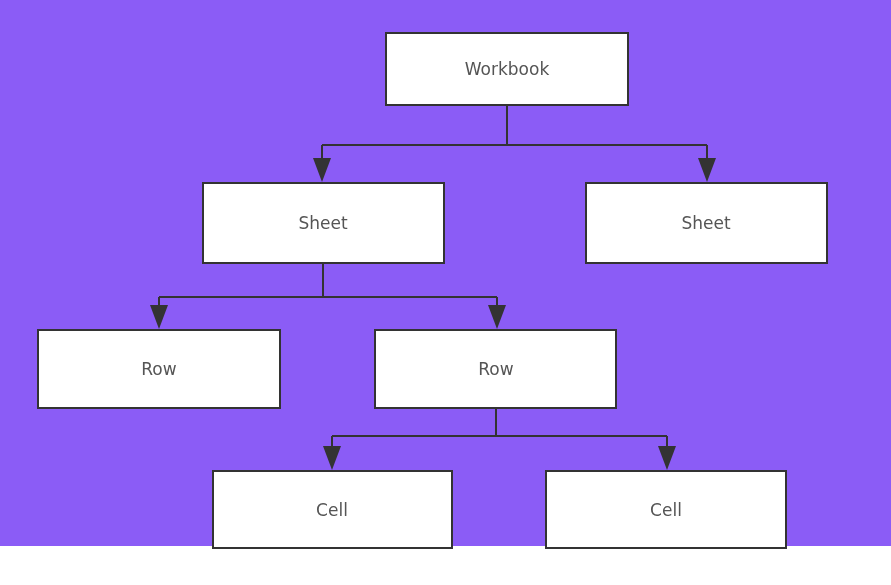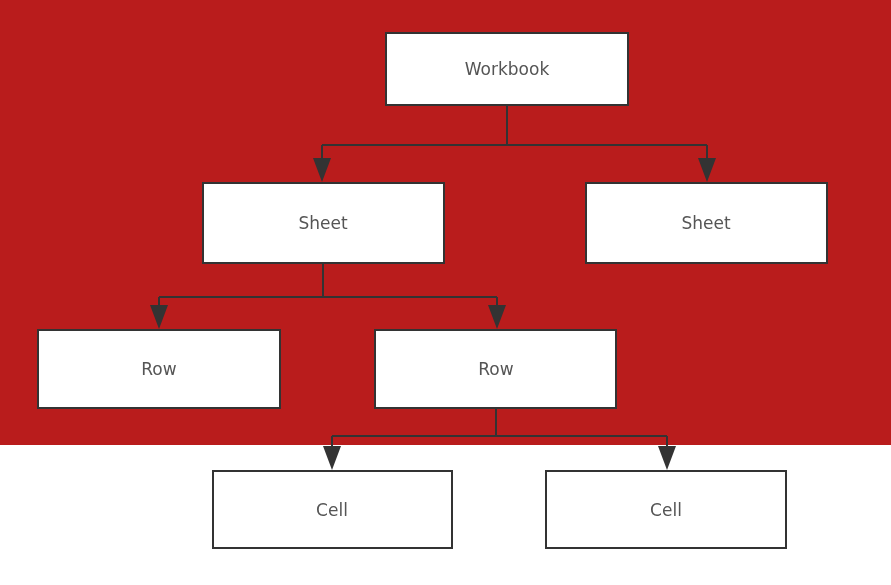--- a/index.html
+++ b/index.html
@@ -10,22 +10,22 @@
   }
   body {
     width: 891px;
     height: 585px;
     overflow: hidden;
     font-family: "DejaVu Sans", "Liberation Sans", sans-serif;
   }
   #diagram-root {
     position: relative;
     width: 891px;
-    height: 445px;
-    background: #b91c1c;
+    height: 546px;
+    background: #8b5cf6;
   }
   #diagram-svg {
     position: absolute;
     top: 0;
     left: 0;
     width: 891px;
     height: 585px;
     display: block;
   }
   .node-box {

